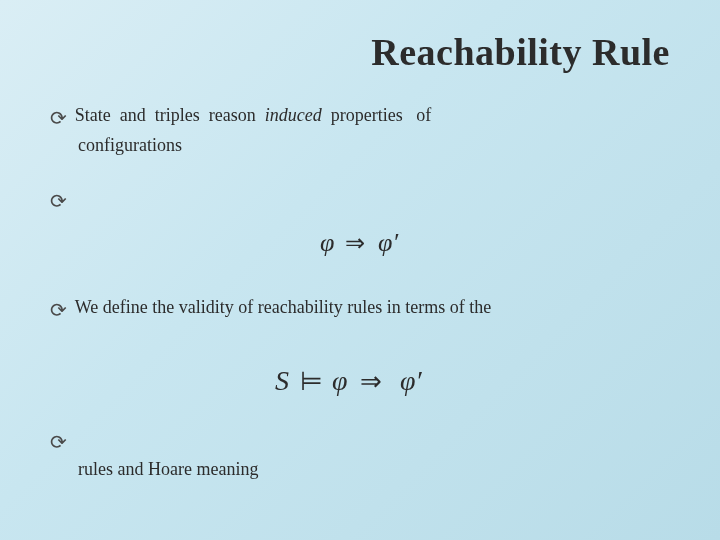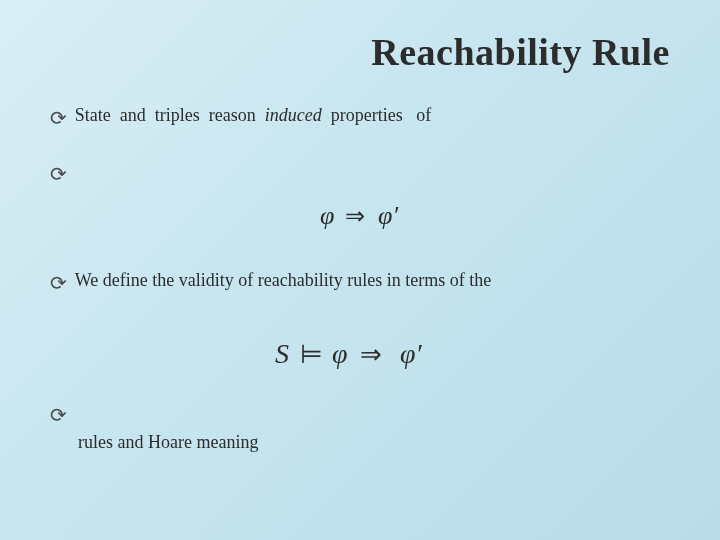--- a/index.html
+++ b/index.html
@@ -91,20 +91,23 @@
 
   <div class="bullet-section">
 
     <div class="bullet-block">
       <div class="bullet-item">
         <span class="bullet-symbol">⟳</span>
         <span class="bullet-text">
           State&nbsp; <span>and</span> &nbsp;<span>triples</span> &nbsp;<span>reason</span> &nbsp;<span class="keyword-italic">induced</span>&nbsp; properties &nbsp; of
         </span>
       </div>
+      <div class="indent-line">
+        <span class="bullet-text">configurations</span>
+      </div>
     </div>
 
     <div class="bullet-block">
       <div class="bullet-item">
         <span class="bullet-symbol">⟳</span>
       </div>
 
       <div class="formula-container">
         <svg class="formula-svg" width="100" height="45" viewBox="0 0 100 45">
 

